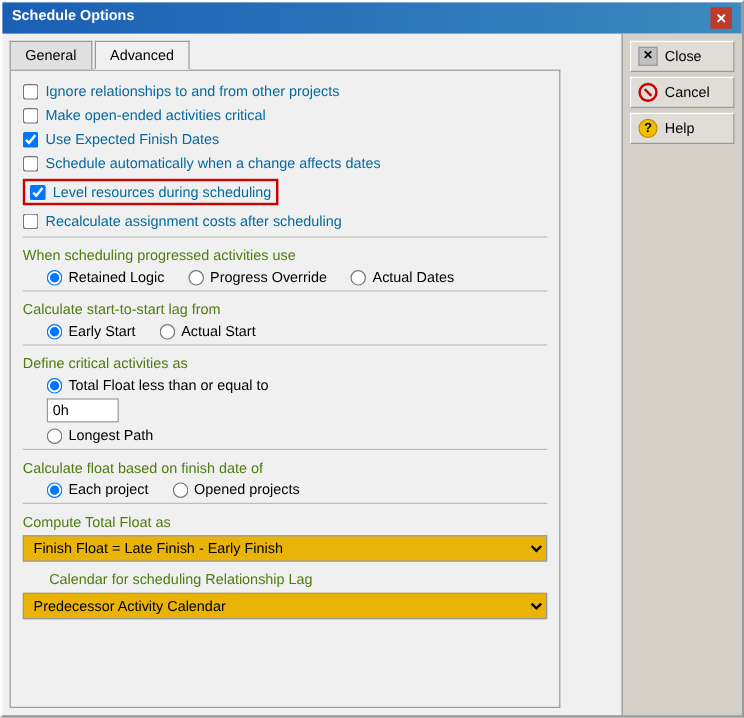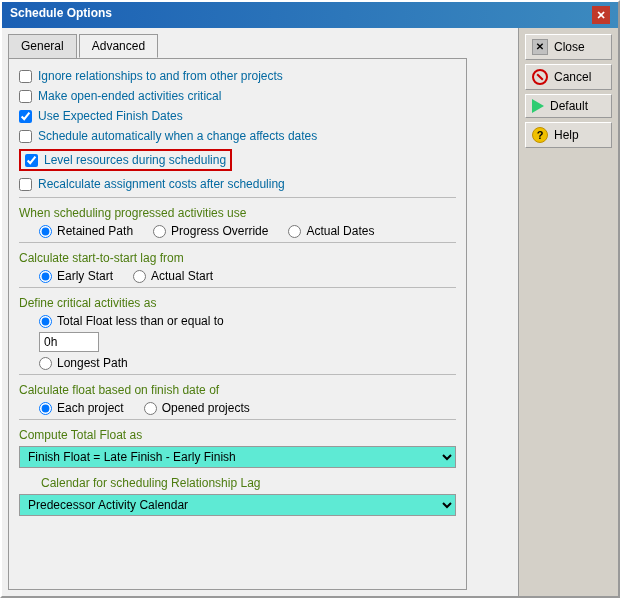--- a/index.html
+++ b/index.html
@@ -156,21 +156,21 @@
     }
     .dropdown-row {
       display: flex;
       align-items: center;
       margin-top: 4px;
     }
     .dropdown {
       width: 100%;
       height: 22px;
       border: 1px solid #999;
-      background: #5eead4;
+      background: #eab308;
       font-size: 12px;
       padding: 0 4px;
       cursor: pointer;
       appearance: auto;
     }
     .sidebar {
       width: 100px;
       background: #d4d0c8;
       border-left: 1px solid #999;
       padding: 6px;
@@ -305,21 +305,21 @@
           <label class="checkbox-label" for="chk6">Recalculate assignment costs after scheduling</label>
         </div>
 
         <hr class="divider">
 
         
         <div class="section-label">When scheduling progressed activities use</div>
         <div class="radio-group indent">
           <div class="radio-row">
             <input type="radio" name="sched_prog" id="r1" checked="" style="">
-            <label class="radio-label" for="r1">Retained Path</label>
+            <label class="radio-label" for="r1">Retained Logic</label>
           </div>
           <div class="radio-row">
             <input type="radio" name="sched_prog" id="r2" style="">
             <label class="radio-label" for="r2">Progress Override</label>
           </div>
           <div class="radio-row">
             <input type="radio" name="sched_prog" id="r3" style="">
             <label class="radio-label" for="r3">Actual Dates</label>
           </div>
         </div>
@@ -397,22 +397,18 @@
     <div class="sidebar">
       <button class="sidebar-btn">
         <span class="icon-close">✕</span>
         <span>Close</span>
       </button>
       <button class="sidebar-btn">
         <span class="icon-cancel"></span>
         <span>Cancel</span>
       </button>
       <button class="sidebar-btn">
-        <span class="icon-default"></span>
-        <span>Default</span>
-      </button>
-      <button class="sidebar-btn">
         <span class="icon-help">?</span>
         <span>Help</span>
       </button>
     </div>
   </div>
 </div>
 
 </body></html>

